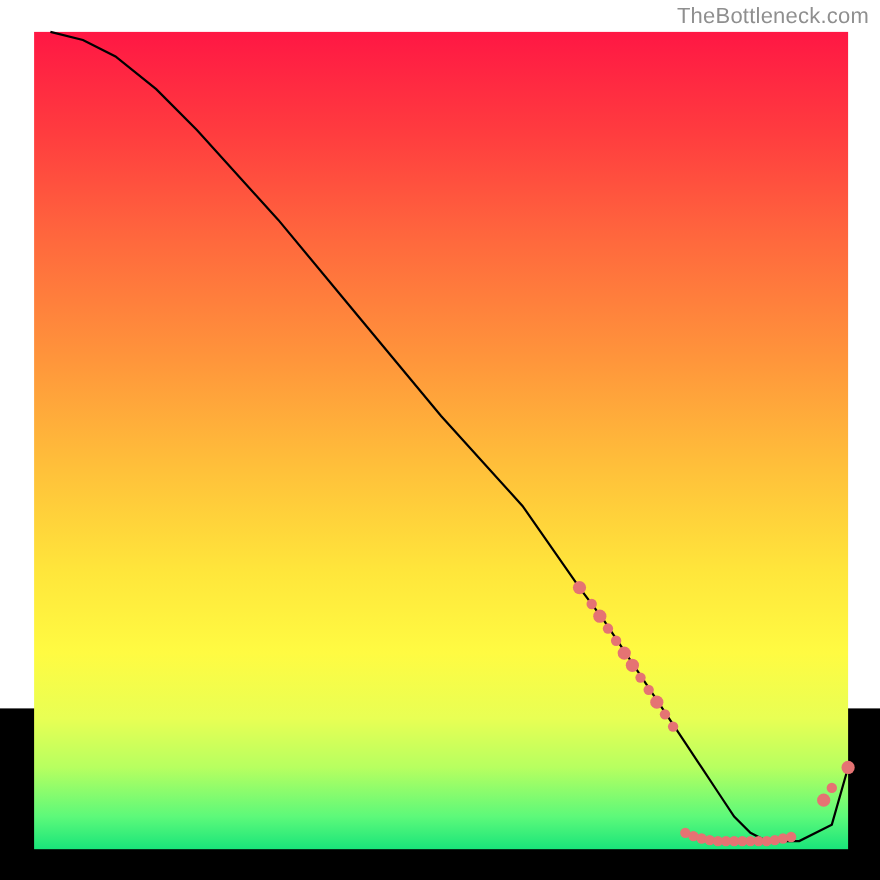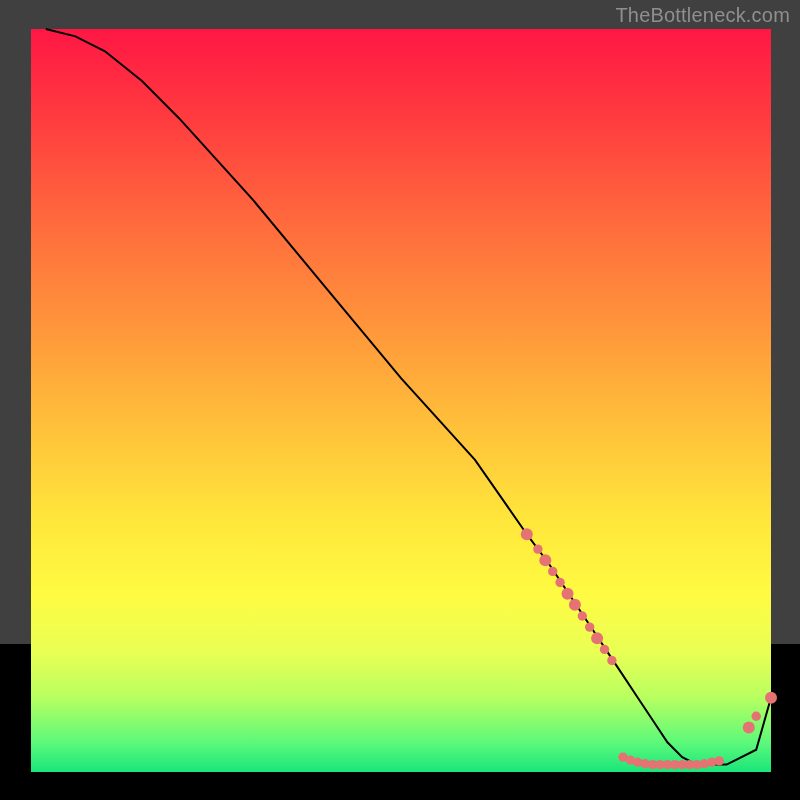--- a/index.html
+++ b/index.html
@@ -9,21 +9,21 @@
     height: 800px;
     background: #000;
     overflow: hidden;
   }
   .frame {
     position: absolute;
     left: 0;
     top: 0;
     width: 800px;
     height: 644px;
-    background: #404040;
+    background: #ffffff;
   }
   .plot-area {
     position: absolute;
     left: 31px;
     top: 29px;
     width: 740px;
     height: 743px;
     
     background: linear-gradient(
       to bottom,

